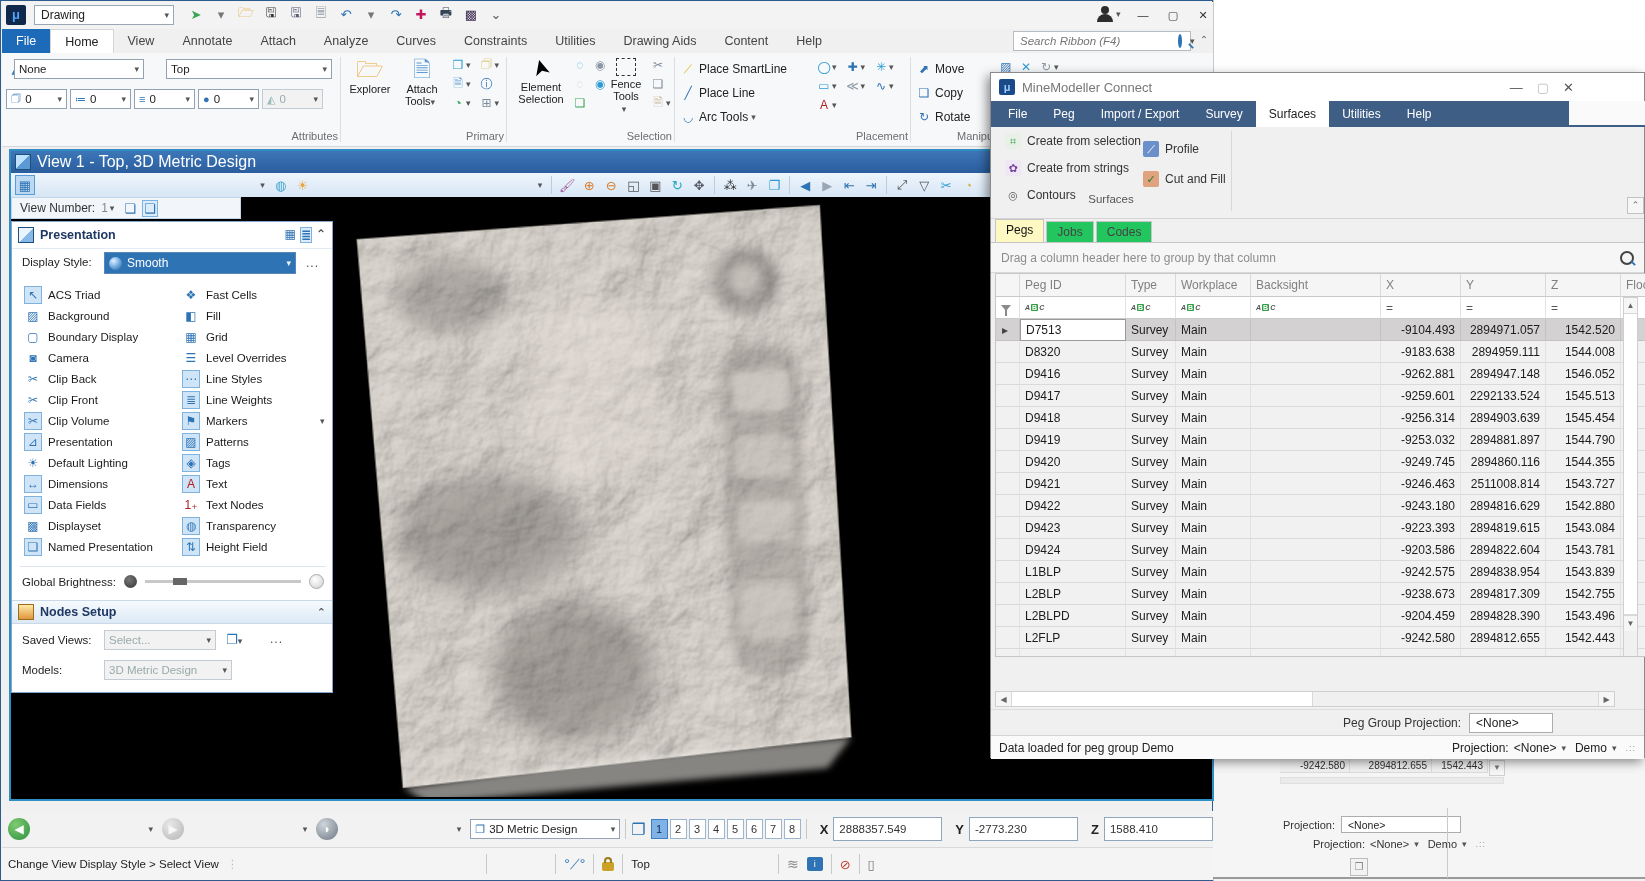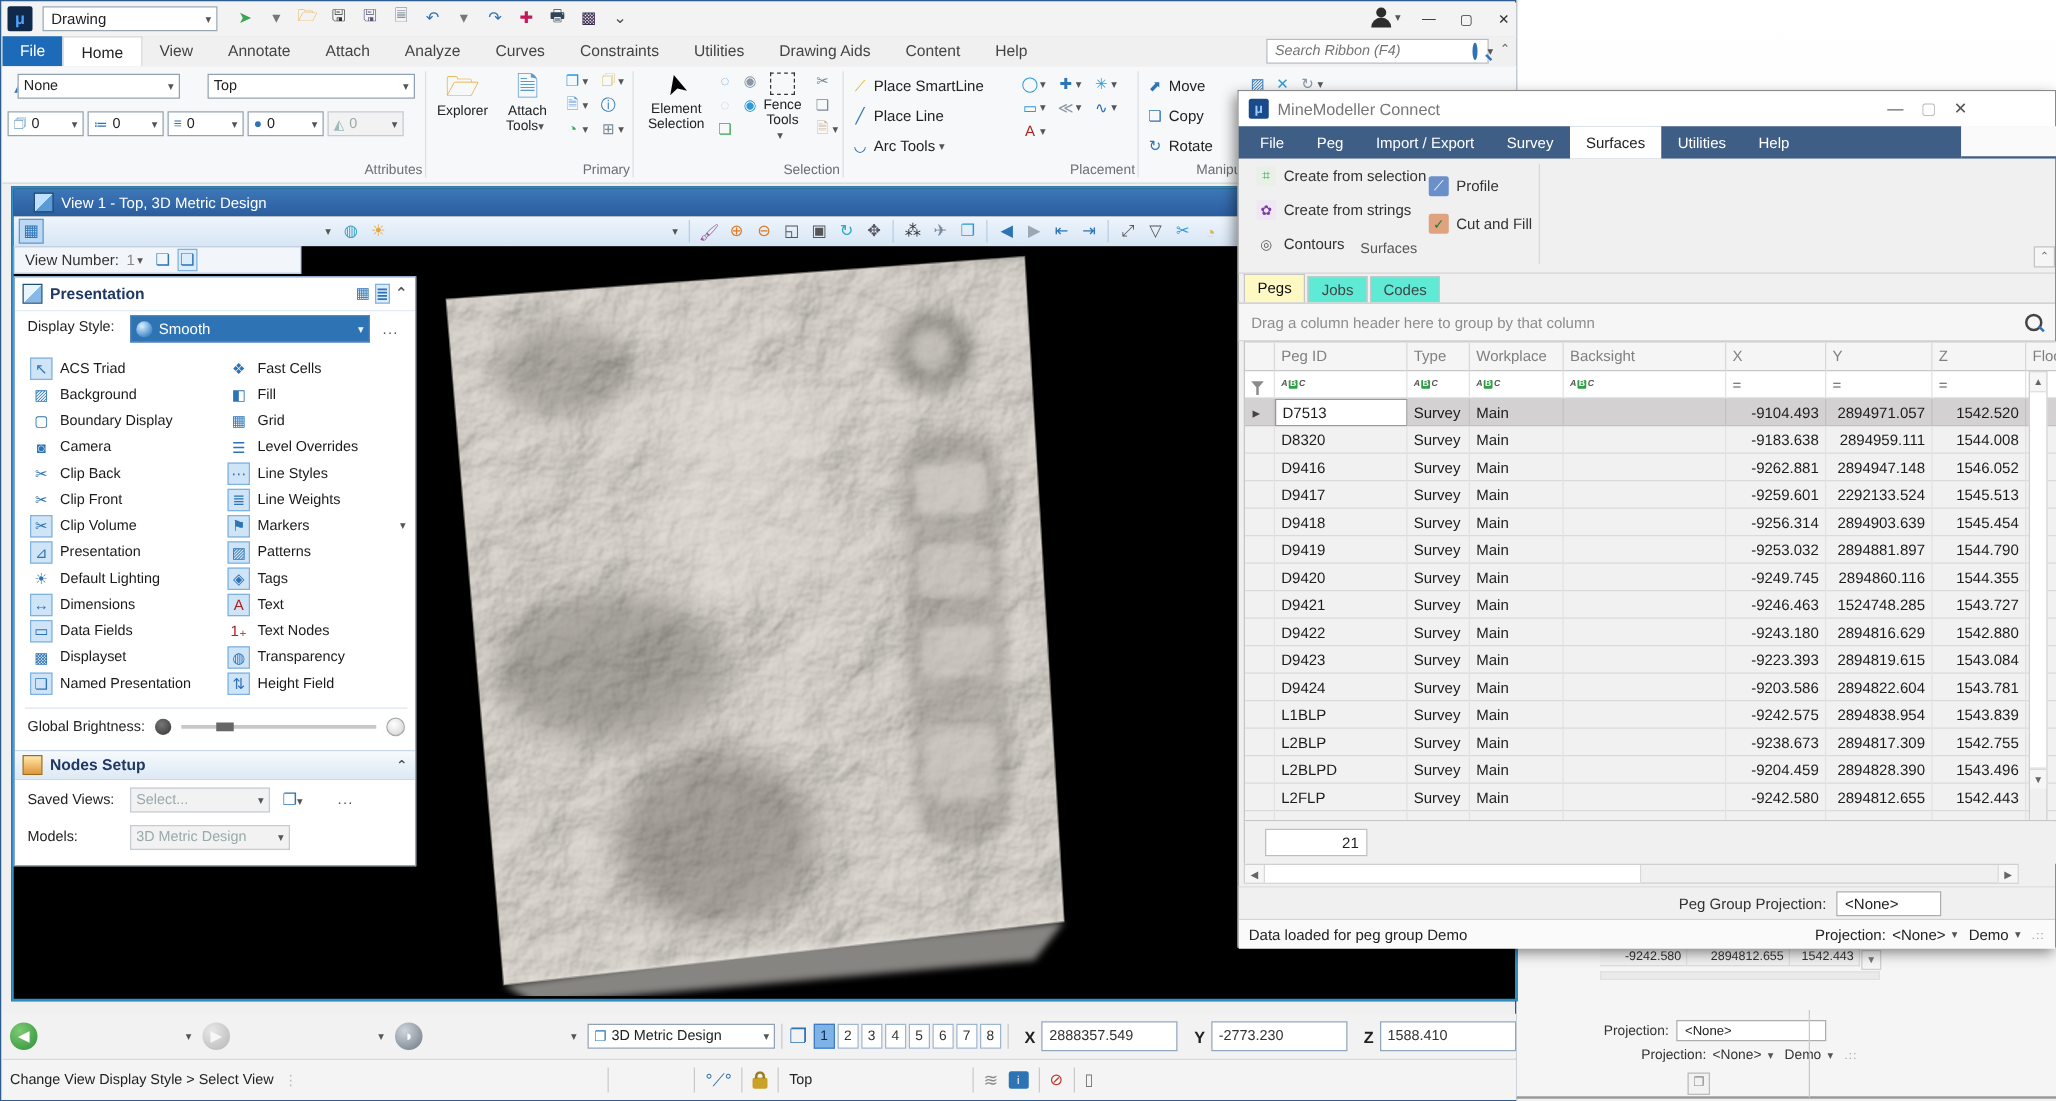--- a/index.html
+++ b/index.html
@@ -43,21 +43,21 @@
   .combo .ci{margin-right:4px;font-size:11px;}
   .combo.dis{background:#f2f2f2;color:#9aa;border-color:#c3ccd4;}
   .bigbtn{position:absolute;text-align:center;font-size:11px;color:#222;}
   .bigbtn .bi{font-size:22px;line-height:26px;display:block;}
   .sico{width:16px;height:16px;display:inline-flex;align-items:center;justify-content:center;font-size:12px;}
   .srow{position:absolute;display:flex;align-items:center;gap:3px;}
   .plabel{font-size:12px;color:#222;}
 
   
   #viewwin{left:8px;top:148px;width:1205px;height:652px;border:2px solid #2f8fc4;box-sizing:border-box;background:#000;}
-  #viewtitle{left:0;top:0;right:0;height:22px;background:linear-gradient(#3d77b8,#2a5d9e);color:#fff;display:flex;align-items:center;padding-left:16px;font-size:12px;gap:6px;}
+  #viewtitle{left:0;top:0;right:0;height:22px;background:linear-gradient(#3d77b8,#2a5d9e);color:#fff;display:flex;align-items:center;padding-left:4px;font-size:16px;gap:6px;}
   .cube{width:14px;height:14px;background:linear-gradient(135deg,#bfe0ff 50%,#5b9bd5 50%);border:1px solid #1f4e79;}
   #viewtools{left:0;top:22px;right:0;height:24px;background:linear-gradient(#eef5fc,#d7e6f5);border-bottom:1px solid #b8cde4;display:flex;align-items:center;padding-left:4px;gap:2px;}
   .vt{width:20px;height:20px;display:flex;align-items:center;justify-content:center;font-size:13px;color:#444;}
   .vt.pressed{background:#bcd8f2;border:1px solid #5b9bd5;box-sizing:border-box;}
   .vt-sep{width:1px;height:18px;background:#b9cde1;margin:0 3px;}
   #viewnumbar{left:10px;top:196px;width:230px;height:22px;background:#f2f6fa;border:1px solid #c3d5e8;display:flex;align-items:center;padding-left:8px;gap:6px;font-size:12px;color:#333;box-sizing:border-box;}
   #canvas{left:2px;top:46px;width:1197px;height:600px;background:#000;overflow:hidden;}
 
   
   #prespanel{left:10px;top:220px;width:322px;height:472px;background:#fff;border:1px solid #86a7cd;box-sizing:border-box;}
@@ -87,21 +87,21 @@
   #mm{left:990px;top:72px;width:655px;height:686px;background:#f0f0f0;border:1px solid #8a8a8a;box-shadow:-3px 4px 10px rgba(0,0,0,.45);box-sizing:border-box;}
   #mm-title{left:0;top:0;width:100%;height:28px;background:#fff;display:flex;align-items:center;padding-left:8px;gap:7px;box-sizing:border-box;color:#777;font-size:13px;}
   #mm-menubar{left:0;top:28px;width:578px;height:26px;background:#3f5e86;display:flex;align-items:stretch;padding-left:4px;box-sizing:border-box;}
   #mm-menutail{left:578px;top:28px;width:77px;height:26px;background:#fafafa;border-bottom:2px solid #3f5e86;box-sizing:border-box;}
   .mmenu{padding:0 13px;display:flex;align-items:center;color:#fff;font-size:12px;}
   .mmenu.active{background:#fff;color:#222;}
   #mm-ribbon{left:0;top:54px;width:100%;height:92px;background:#f0f0f0;border-bottom:1px solid #d4d4d4;box-sizing:border-box;}
   .mmtool{position:absolute;display:flex;align-items:center;gap:6px;font-size:12px;color:#333;}
   .mmtico{width:16px;height:16px;display:flex;align-items:center;justify-content:center;font-size:11px;border-radius:2px;}
   #mm-tabs{left:4px;top:146px;height:23px;display:flex;align-items:flex-end;}
-  .mmtab{padding:3px 10px;border:1px solid #c6c6c6;border-bottom:none;background:#5eead4;color:#444;font-size:12px;margin-right:2px;}
+  .mmtab{padding:3px 10px;border:1px solid #c6c6c6;border-bottom:none;background:#22c55e;color:#444;font-size:12px;margin-right:2px;}
   .mmtab.active{background:#fef9c3;padding-bottom:5px;color:#111;}
   #mm-hint{left:0;top:169px;width:100%;height:31px;background:#f6f6f6;border-top:1px solid #c6c6c6;border-bottom:1px solid #d9d9d9;display:flex;align-items:center;padding-left:10px;color:#8d8d8d;font-size:12px;box-sizing:border-box;}
   #mm-grid{left:4px;top:200px;width:651px;height:384px;background:#f1f1f1;border:1px solid #c6c6c6;border-right:none;box-sizing:border-box;overflow:hidden;}
   .grow{display:grid;grid-template-columns:24px 106px 50px 75px 130px 80px 85px 75px 1fr;}
   .gh{height:23px;background:#f5f5f5;color:#808080;}
   .gh>div{border-right:1px solid #d9d9d9;border-bottom:1px solid #c9c9c9;display:flex;align-items:center;padding-left:5px;box-sizing:border-box;font-size:12px;}
   .gf{height:22px;background:#fff;}
   .gf>div{border-right:1px solid #e2e2e2;border-bottom:1px solid #c9c9c9;display:flex;align-items:center;padding-left:5px;box-sizing:border-box;color:#777;}
   .gr{height:22px;background:#f1f1f1;}
   .gr>div{border-right:1px solid #e2e2e2;border-bottom:1px solid #dadada;display:flex;align-items:center;padding:0 5px;box-sizing:border-box;font-size:12px;color:#1c1c1c;white-space:nowrap;overflow:hidden;}
@@ -886,21 +886,21 @@
           <div class="num">1544.355</div>
           <div></div>
         </div>
         <div class="grow gr">
           <div style="color: rgb(68, 68, 68); justify-content: center; padding-left: 0px;"></div>
           <div>D9421</div>
           <div>Survey</div>
           <div>Main</div>
           <div></div>
           <div class="num">-9246.463</div>
-          <div class="num">1524748.285</div>
+          <div class="num">2511008.814</div>
           <div class="num">1543.727</div>
           <div></div>
         </div>
         <div class="grow gr">
           <div style="color: rgb(68, 68, 68); justify-content: center; padding-left: 0px;"></div>
           <div>D9422</div>
           <div>Survey</div>
           <div>Main</div>
           <div></div>
           <div class="num">-9243.180</div>
@@ -986,25 +986,20 @@
           <div></div>
         </div>
       </div>
     <div class="vscroll" style="top:23px;height:361px;">
       <div class="varrow">▲</div>
       <div style="height:300px;background:#fff;border-bottom:1px solid #d9d9d9;"></div>
       <div class="varrow" style="border-top:1px solid #d9d9d9;border-bottom:none;">▼</div>
     </div>
   </div>
 
-  <div class="abs" id="mm-count">
-    <div class="abs" id="mm-countbox">
-      <span>21</span>
-    </div>
-  </div>
 
   <div class="abs" id="mm-hscroll">
     <div style="width:15px;border-right:1px solid #d9d9d9;display:flex;align-items:center;justify-content:center;font-size:8px;color:#666;background:#f6f6f6;">◀</div>
     <div style="width:300px;background:#fff;border-right:1px solid #d9d9d9;"></div>
     <div style="flex:1;"></div>
     <div style="width:15px;border-left:1px solid #d9d9d9;display:flex;align-items:center;justify-content:center;font-size:8px;color:#666;background:#f6f6f6;">▶</div>
   </div>
 
   <div class="abs" id="mm-projrow">
     <span style="margin-left:352px;">Peg Group Projection:</span>

